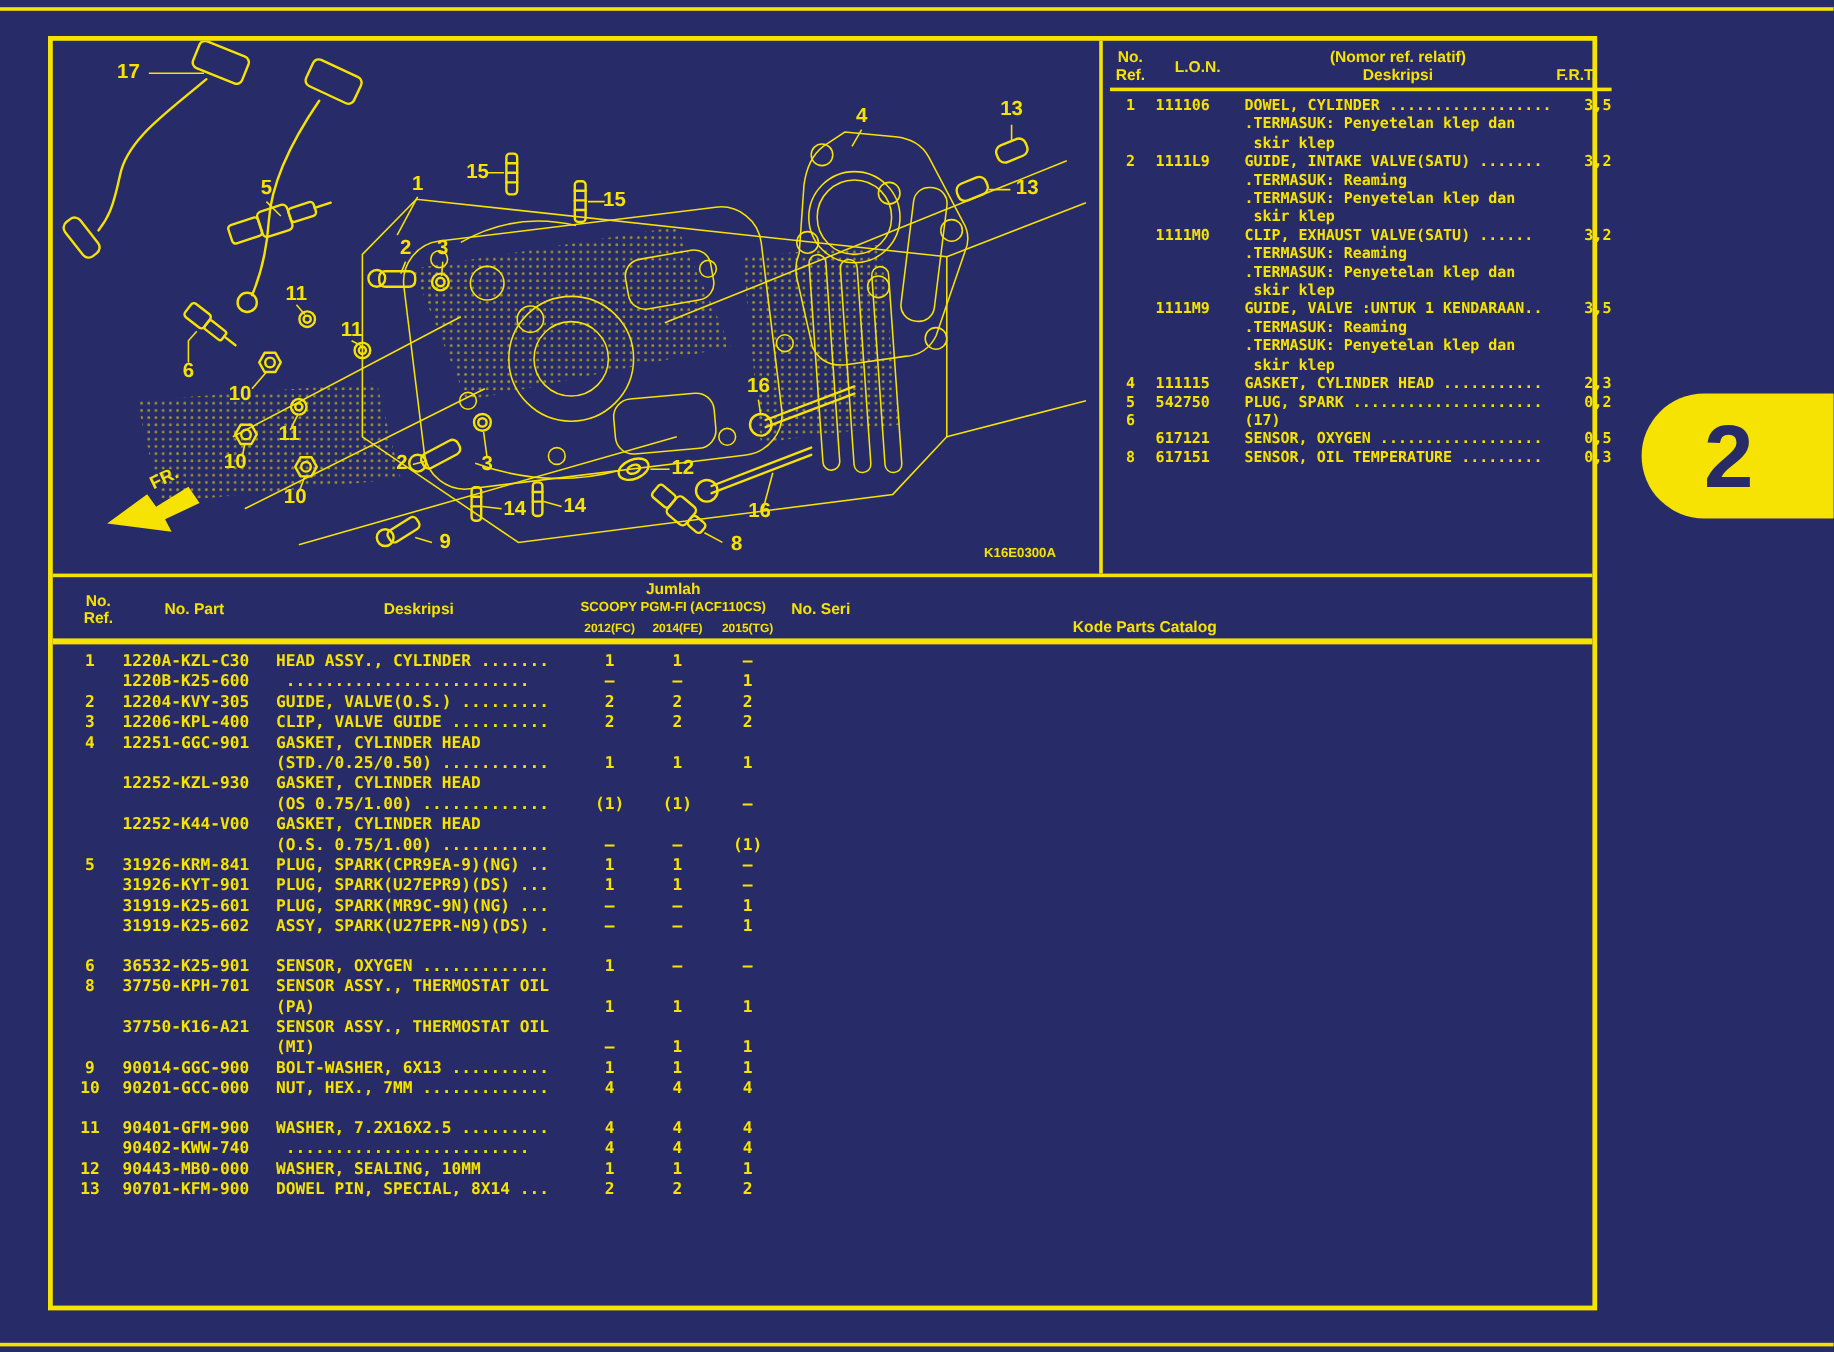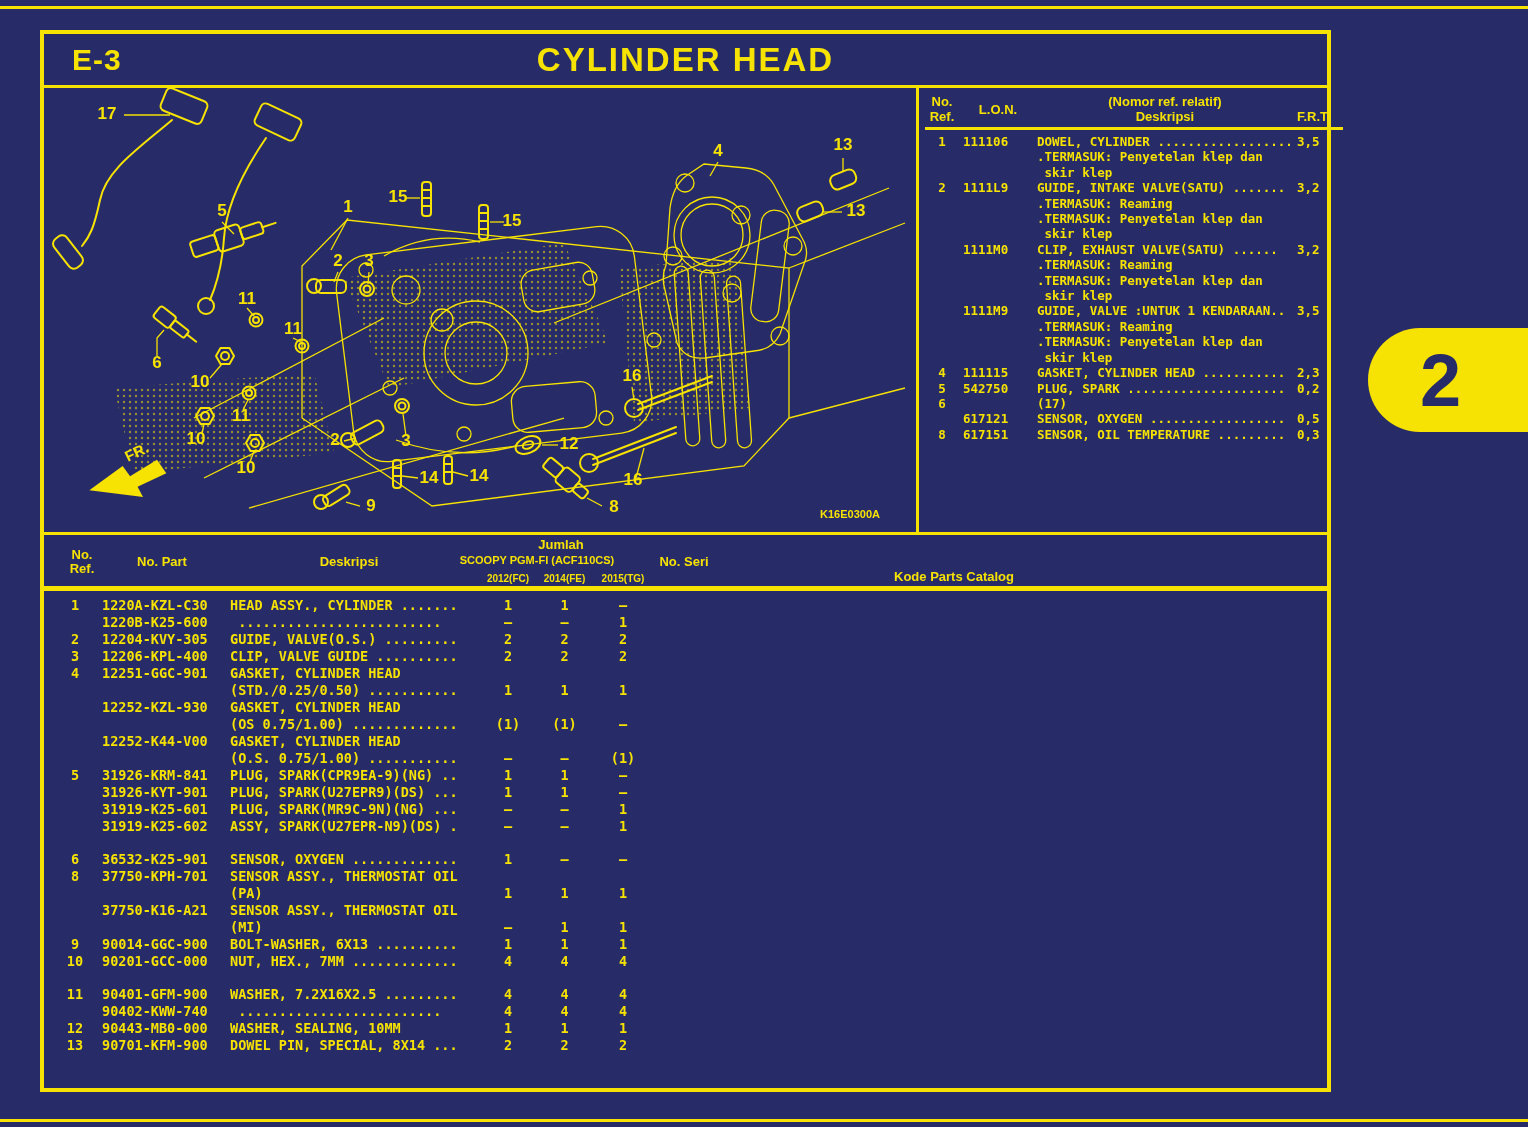--- a/index.html
+++ b/index.html
@@ -22,21 +22,21 @@
   .reftable{flex:1;border-left:3px solid var(--y);padding:4px 6px 0 6px;}
   .rhead{display:grid;grid-template-columns:34px 70px 1fr 46px;column-gap:4px;
     color:var(--y);font-weight:bold;font-size:13px;line-height:15px;
     padding:2px 0 3px 0;border-bottom:3px solid var(--y);}
   .rhead .c{text-align:center}.rhead .rr{align-self:end}
   .rrows{padding-top:4px;}
   .rrow{display:grid;grid-template-columns:34px 70px 1fr 46px;column-gap:4px;
     font-family:"DejaVu Sans Mono",monospace;font-weight:bold;font-size:12.5px;
     line-height:15.4px;color:var(--y);white-space:pre;}
   .rrow .ref{text-align:center}
-  .rrow .frt{text-align:left}
+  .rrow .frt{text-align:right}
   
   .phead{position:relative;height:56px;border-bottom:5px solid var(--y);color:var(--y);font-weight:bold;}
   .ph{position:absolute;text-align:center;font-size:13px;line-height:14px;}
   .ph.small{font-size:11px;}
   .ph.tiny{font-size:10px;}
   
   .pbody{padding:6px 0 0 18px;}
   .prow{display:grid;grid-template-columns:26px 14px 120px 8px 250px 56px 57px 60px;
     font-family:"DejaVu Sans Mono",monospace;font-weight:bold;font-size:13.5px;
     line-height:17px;color:var(--y);white-space:pre;}
@@ -57,24 +57,20 @@
   .frtxt{font:bold 15px "Liberation Sans",sans-serif;fill:var(--y);}
 </style>
 </head>
 <body>
 
 <div class="edge top"></div>
 <div class="edge bot"></div>
 
 <div class="frame">
 
-  <div class="titlebar">
-    <span class="code">E-3</span>
-    <span class="title">CYLINDER HEAD</span>
-  </div>
 
   <div class="main">
     <div class="diagram">
       <svg width="872" height="447" viewBox="0 0 872 447" xmlns="http://www.w3.org/2000/svg">
         <defs>
           <pattern id="dots" width="6" height="6" patternUnits="userSpaceOnUse">
             <circle cx="2" cy="2" r="1.2" fill="#f6e203"></circle>
           </pattern>
         </defs>
 
@@ -318,21 +314,21 @@
           <div class="rrow"><span class="ref">8</span><span class="lon">617151</span><span class="desc">SENSOR, OIL TEMPERATURE .........</span><span class="frt">0,3</span></div>
         </div>
     </div>
   </div>
 
   <div class="phead">
     <span class="ph" style="left:8px;top:13px;width:60px">No.<br>Ref.</span>
     <span class="ph" style="left:58px;top:20px;width:120px">No. Part</span>
     <span class="ph" style="left:220px;top:20px;width:170px">Deskripsi</span>
     <span class="ph" style="left:437px;top:3px;width:160px">Jumlah</span>
-    <span class="ph small" style="left:393px;top:18px;width:200px">SCOOPY PGM-FI (ACF110CS)</span>
+    <span class="ph small" style="left:417px;top:18px;width:200px">SCOOPY PGM-FI (ACF110CS)</span>
     <span class="ph tiny" style="left:436px;top:37px;width:56px">2012(FC)</span>
     <span class="ph tiny" style="left:492px;top:37px;width:57px">2014(FE)</span>
     <span class="ph tiny" style="left:549px;top:37px;width:60px">2015(TG)</span>
     <span class="ph" style="left:580px;top:20px;width:120px">No. Seri</span>
     <span class="ph" style="left:820px;top:35px;width:180px">Kode Parts Catalog</span>
   </div>
 
   <div class="pbody" id="parts-rows">
       <div class="prow"><span class="ref">1</span><span></span><span class="part">1220A-KZL-C30</span><span></span><span class="d">HEAD ASSY., CYLINDER .......</span><span class="q">1</span><span class="q">1</span><span class="q">–</span></div>
       <div class="prow"><span class="ref"></span><span></span><span class="part">1220B-K25-600</span><span></span><span class="d"> .........................</span><span class="q">–</span><span class="q">–</span><span class="q">1</span></div>

